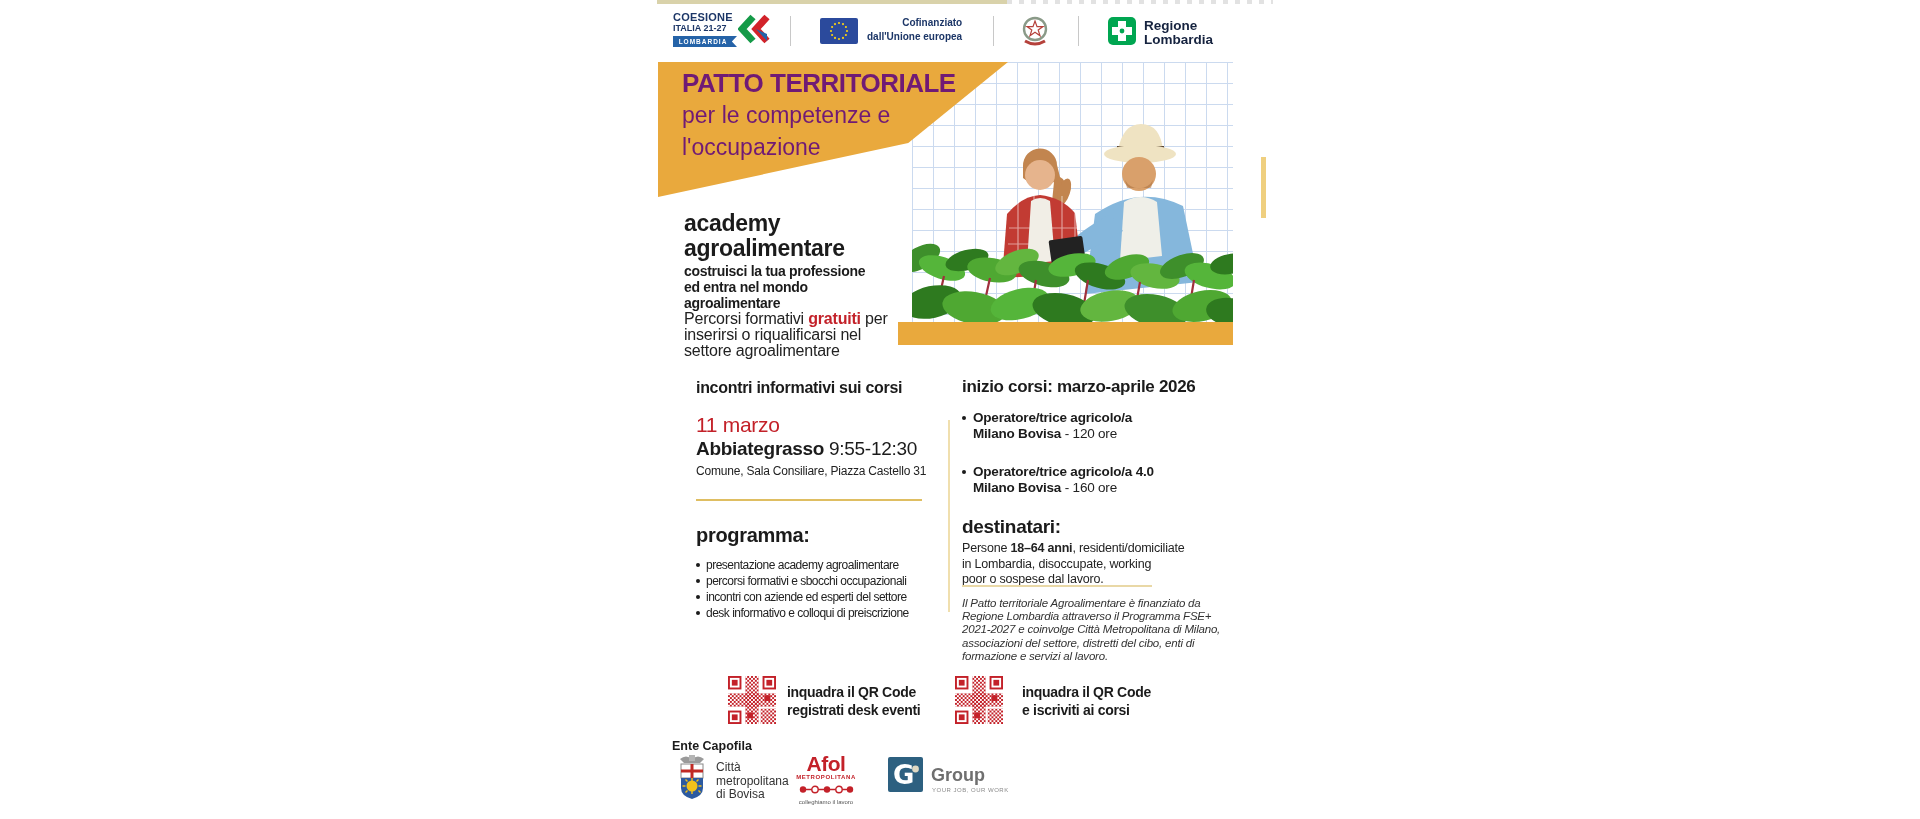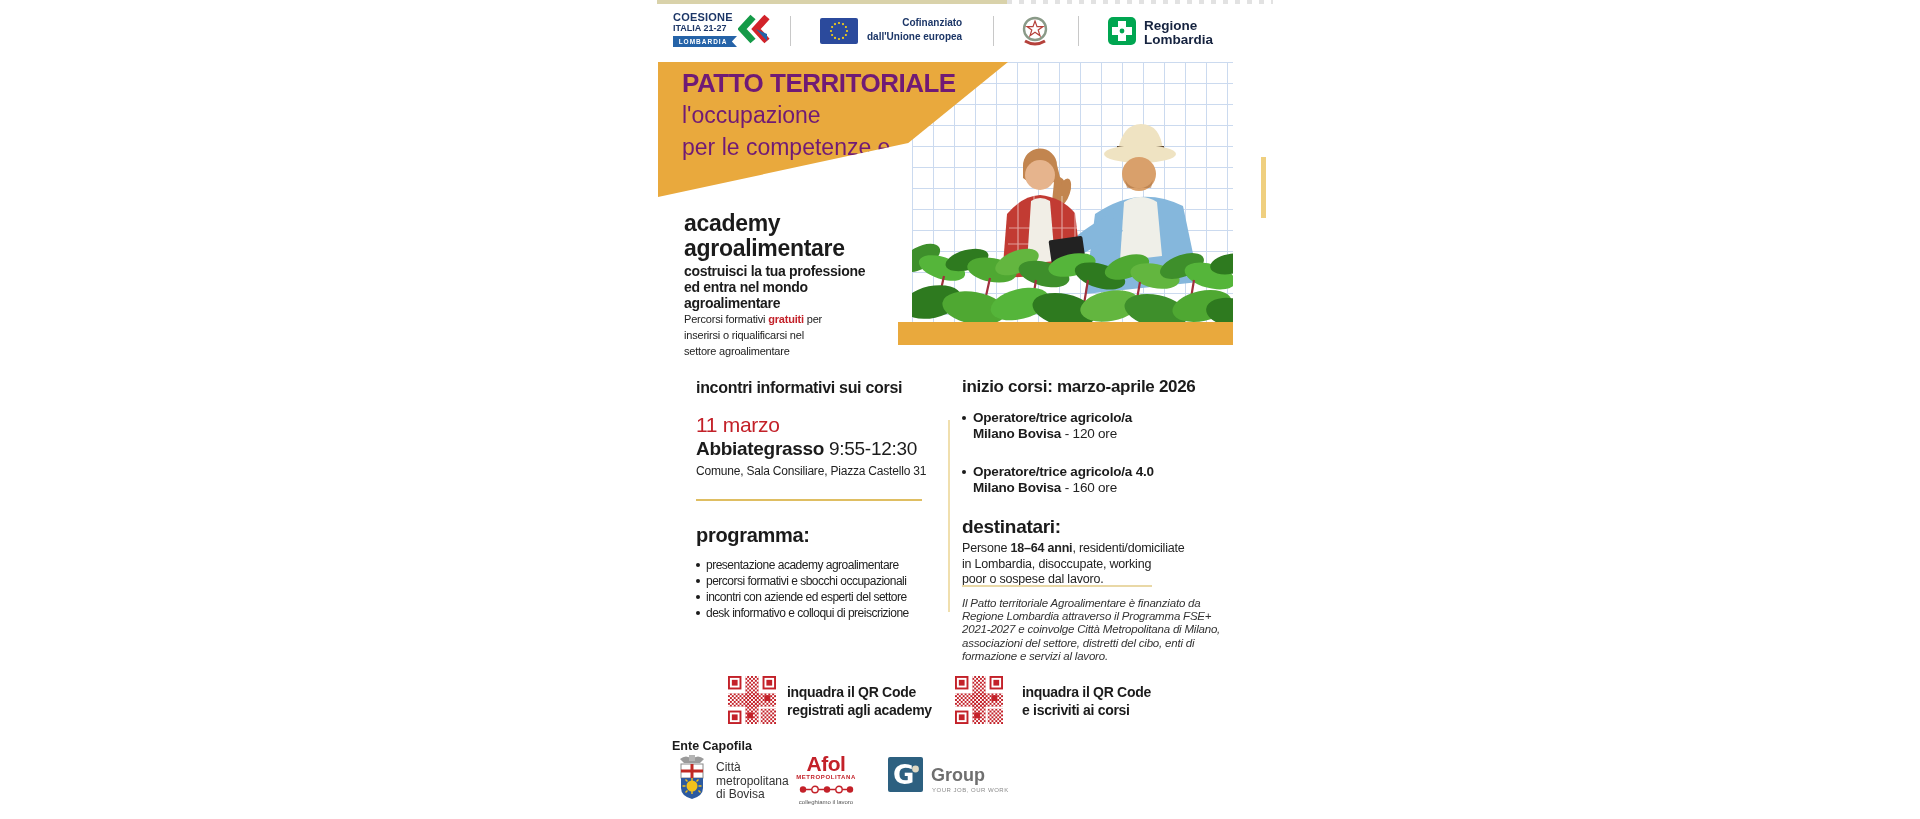--- a/index.html
+++ b/index.html
@@ -36,21 +36,21 @@
   .photo{left:262px;top:62px;width:321px;height:260px;background-color:#fff;z-index:2;
     background-image:linear-gradient(to right,#cbdaef 1px,transparent 1px),
                      linear-gradient(to bottom,#cbdaef 1px,transparent 1px);
     background-size:21px 21px;overflow:hidden;}
   .orange-bar{left:248px;top:322px;width:335px;height:23px;background:#e9a93d;z-index:3;}
   .side-accent{left:611px;top:157px;width:5px;height:61px;background:#efcf7f;}
 
   
   .academy-title{left:34px;top:211px;font-size:23px;font-weight:bold;line-height:25px;letter-spacing:-.3px;}
   .academy-lead{left:34px;top:264px;font-size:14px;font-weight:bold;line-height:15.8px;letter-spacing:-.3px;}
-  .academy-body{left:34px;top:311px;font-size:11px;line-height:16px;letter-spacing:-.2px;color:#222;}
+  .academy-body{left:34px;top:311px;font-size:16px;line-height:16px;letter-spacing:-.2px;color:#222;}
   .hl-red{color:#c32129;font-weight:bold;}
 
   .events-title{left:46px;top:379px;font-size:16px;font-weight:bold;letter-spacing:-.3px;}
   .event-date{left:46px;top:413px;font-size:21px;font-weight:normal;color:#c32129;letter-spacing:-.3px;}
   .event-city{left:46px;top:438px;font-size:19px;letter-spacing:-.3px;}
   .event-city b{font-weight:bold;}
   .event-venue{left:46px;top:464px;font-size:12px;letter-spacing:-.2px;color:#222;}
   .hdiv-left{left:46px;top:499px;width:226px;height:2px;background:#dfbe62;}
   .program-title{left:46px;top:524px;font-size:20px;font-weight:bold;letter-spacing:-.3px;}
   .program-list{left:46px;top:557px;width:252px;}
@@ -236,22 +236,22 @@
           <ellipse cx="290" cy="244" rx="30" ry="15" fill="#4fa832" transform="rotate(-12 290 244)"></ellipse>
           <ellipse cx="318" cy="250" rx="24" ry="14" fill="#2e7a1f" transform="rotate(8 318 250)"></ellipse>
         </g>
       </svg>
     </div>
     <div class="ab orange-bar"></div>
     <div class="ab side-accent"></div>
 
     <div class="ab banner">
       <div class="banner-title">PATTO TERRITORIALE</div>
+      <div class="banner-sub">per le competenze e</div>
       <div class="banner-sub">l'occupazione</div>
-      <div class="banner-sub">per le competenze e</div>
     </div>
 
     <div class="ab academy-title">
       <div>academy</div>
       <div>agroalimentare</div>
     </div>
     <div class="ab academy-lead">
       <div>costruisci la tua professione</div>
       <div>ed entra nel mondo</div>
       <div>agroalimentare</div>
@@ -316,21 +316,21 @@
       <span>2021-2027 e coinvolge Città Metropolitana di Milano,</span><br>
       <span>associazioni del settore, distretti del cibo, enti di</span><br>
       <span>formazione e servizi al lavoro.</span>
     </div>
 
     <svg class="ab qr qr-left" viewBox="0 0 25 25">
         <use href="#qrsym"></use>
       </svg>
     <div class="ab qr-cap cap-left">
       <div>inquadra il QR Code</div>
-      <div>registrati agli academy</div>
+      <div>registrati desk eventi</div>
     </div>
     <svg class="ab qr qr-right" viewBox="0 0 25 25">
         <use href="#qrsym"></use>
       </svg>
     <div class="ab qr-cap cap-right">
       <div>inquadra il QR Code</div>
       <div>e iscriviti ai corsi</div>
     </div>
 
     <div class="ab foot-label">Ente Capofila</div>

